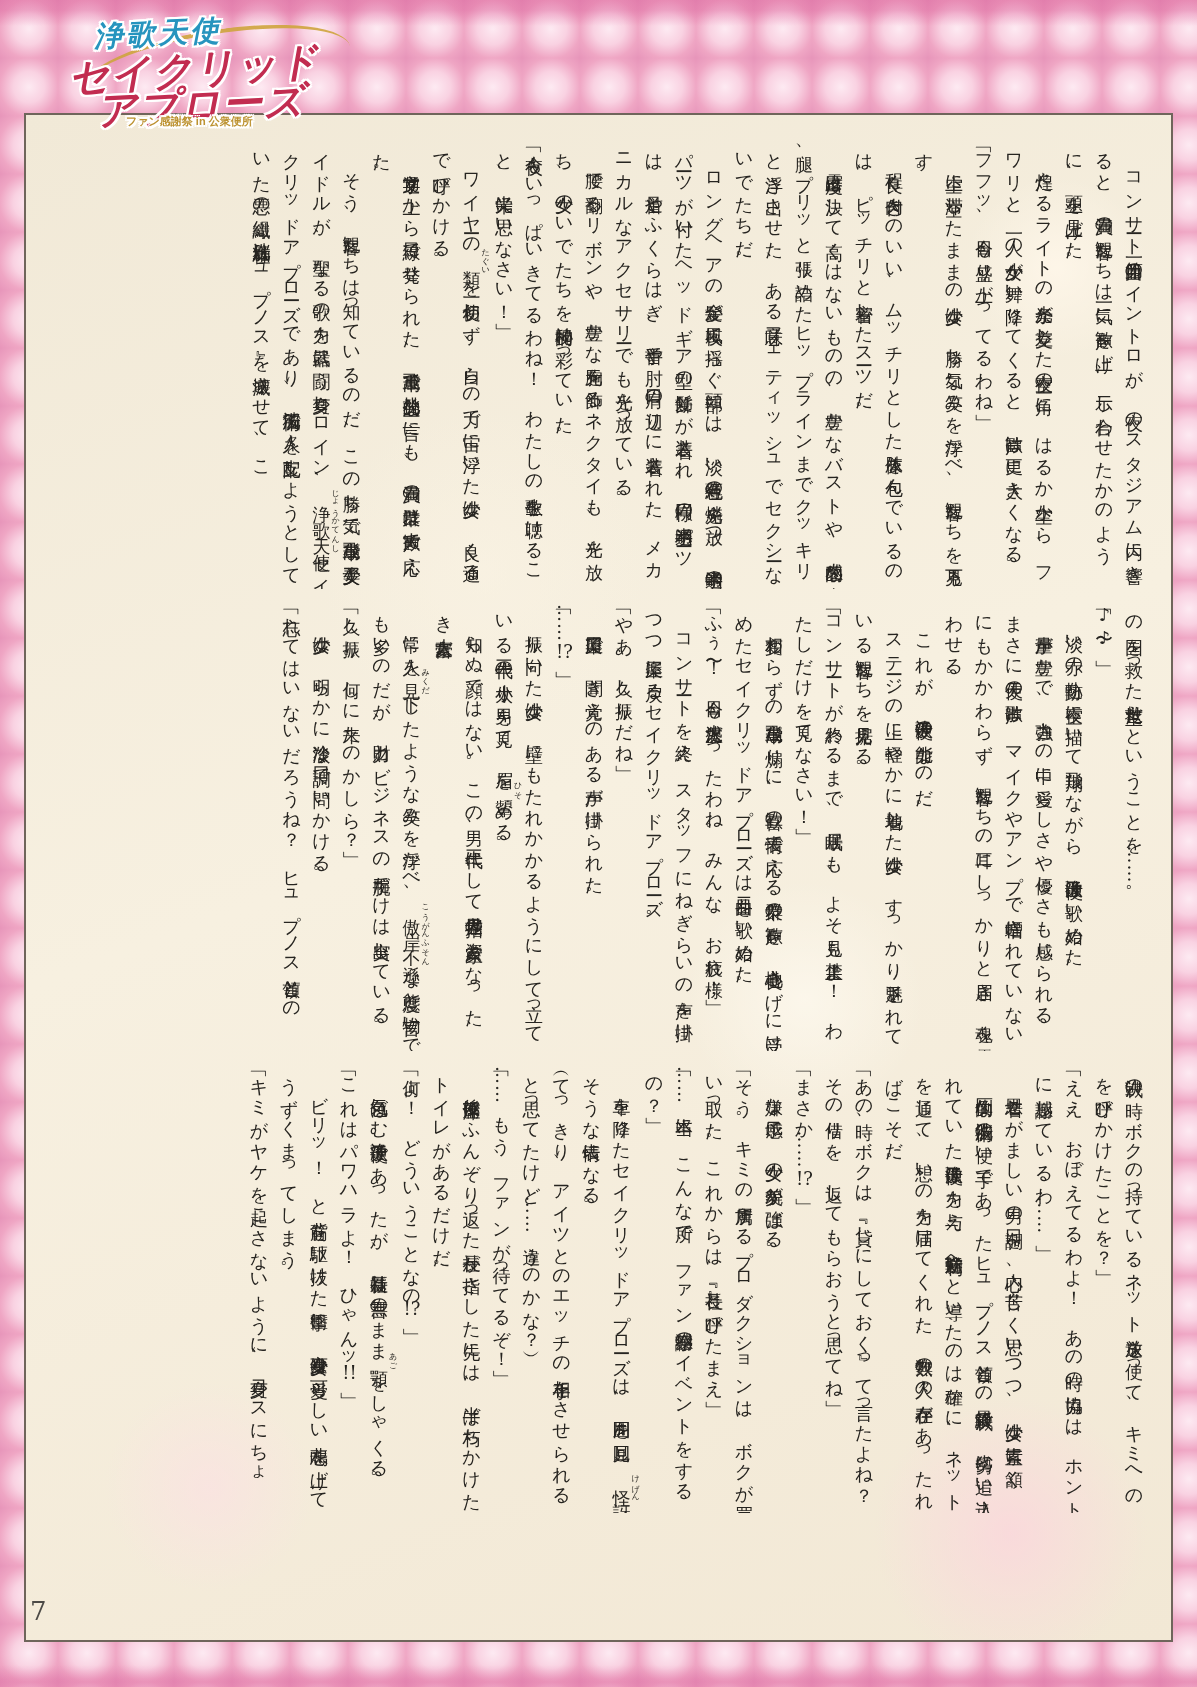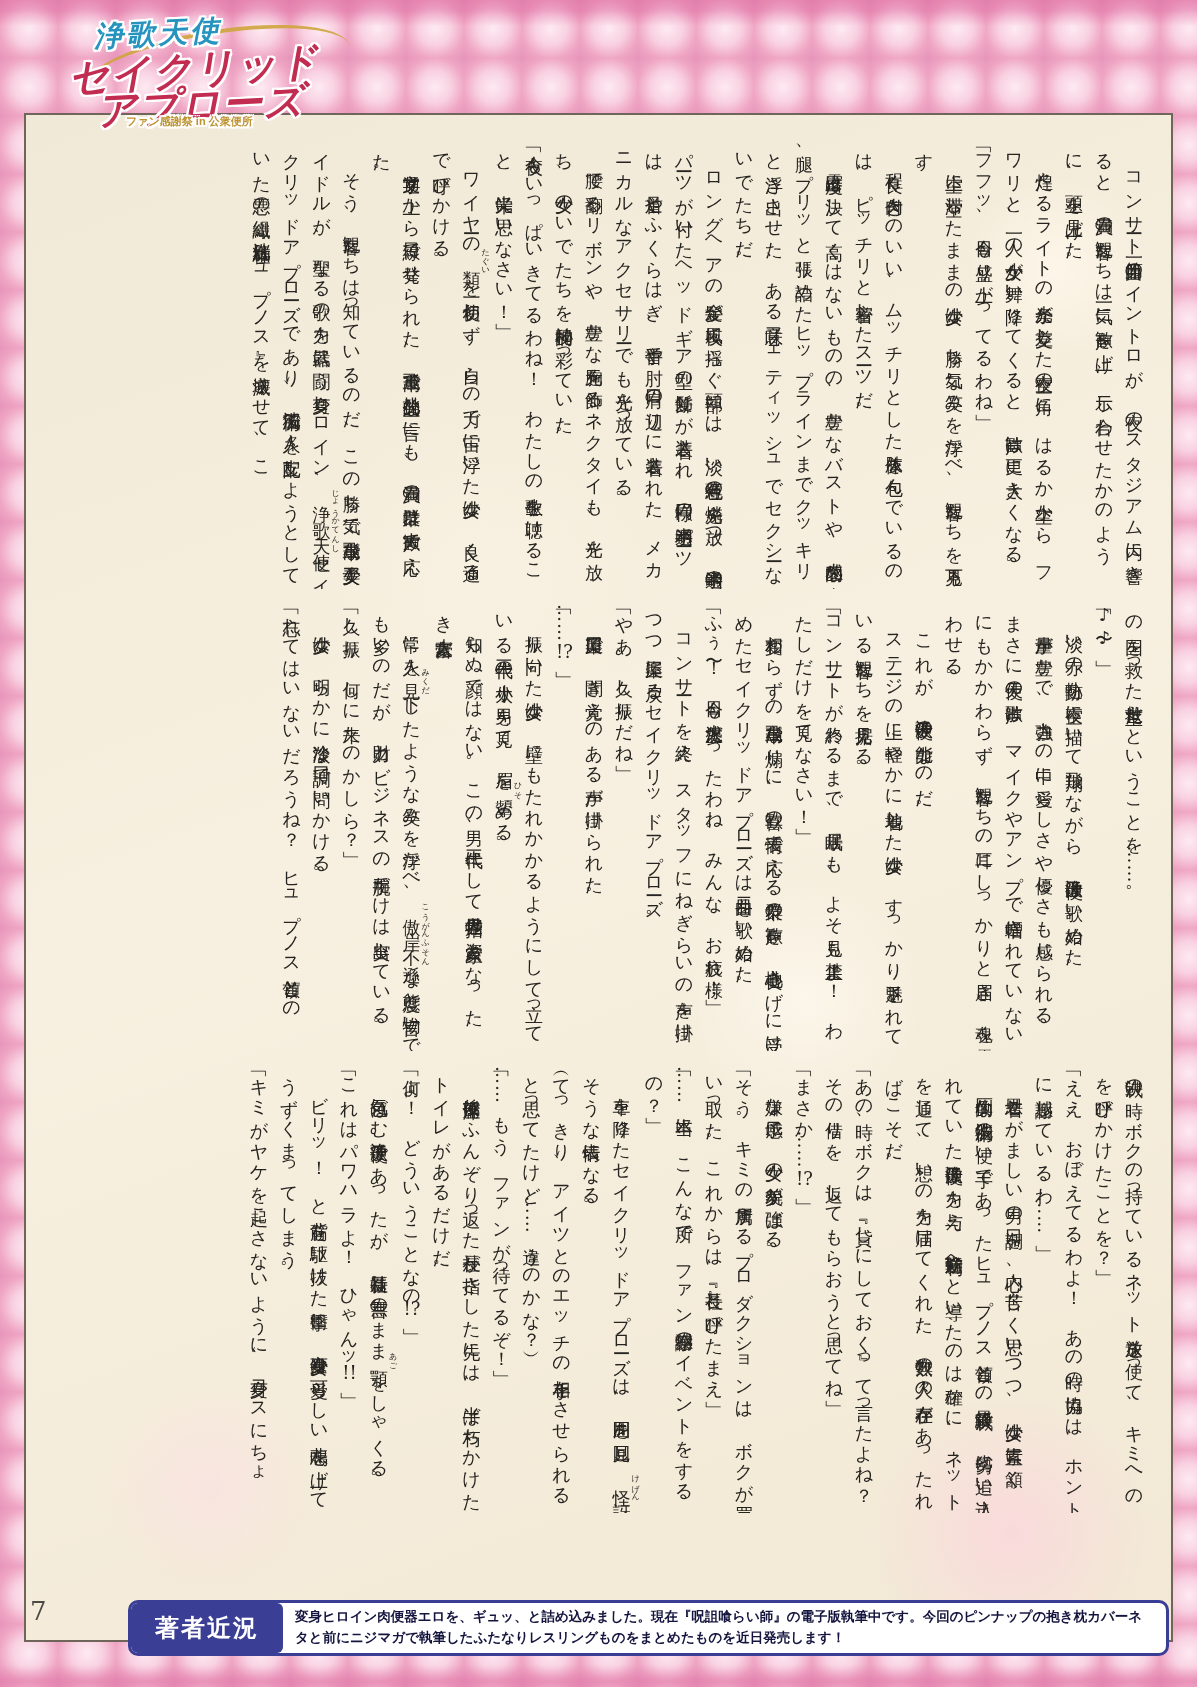--- a/index.html
+++ b/index.html
@@ -163,18 +163,14 @@
   <div class="logo">
     <div class="swoosh"></div>
     <div class="logo-top outline">浄歌天使</div>
     <div class="logo-main1 outline">セイクリッド</div>
     <div class="logo-main2 outline">アプローズ</div>
     <div class="logo-sub outline">ファン感謝祭 in 公衆便所</div>
   </div>
 
   <div class="page-number">7</div>
 
-  <div class="footer-bar">
-    <div class="footer-label">著者近況</div>
-    <div class="footer-text">変身ヒロイン肉便器エロを、ギュッ、と詰め込みました。現在『呪詛喰らい師』の電子版執筆中です。今回のピンナップの抱き枕カバーネタと前にニジマガで執筆したふたなりレスリングものをまとめたものを近日発売します！</div>
-  </div>
 
 </div>
 
 </body></html>

